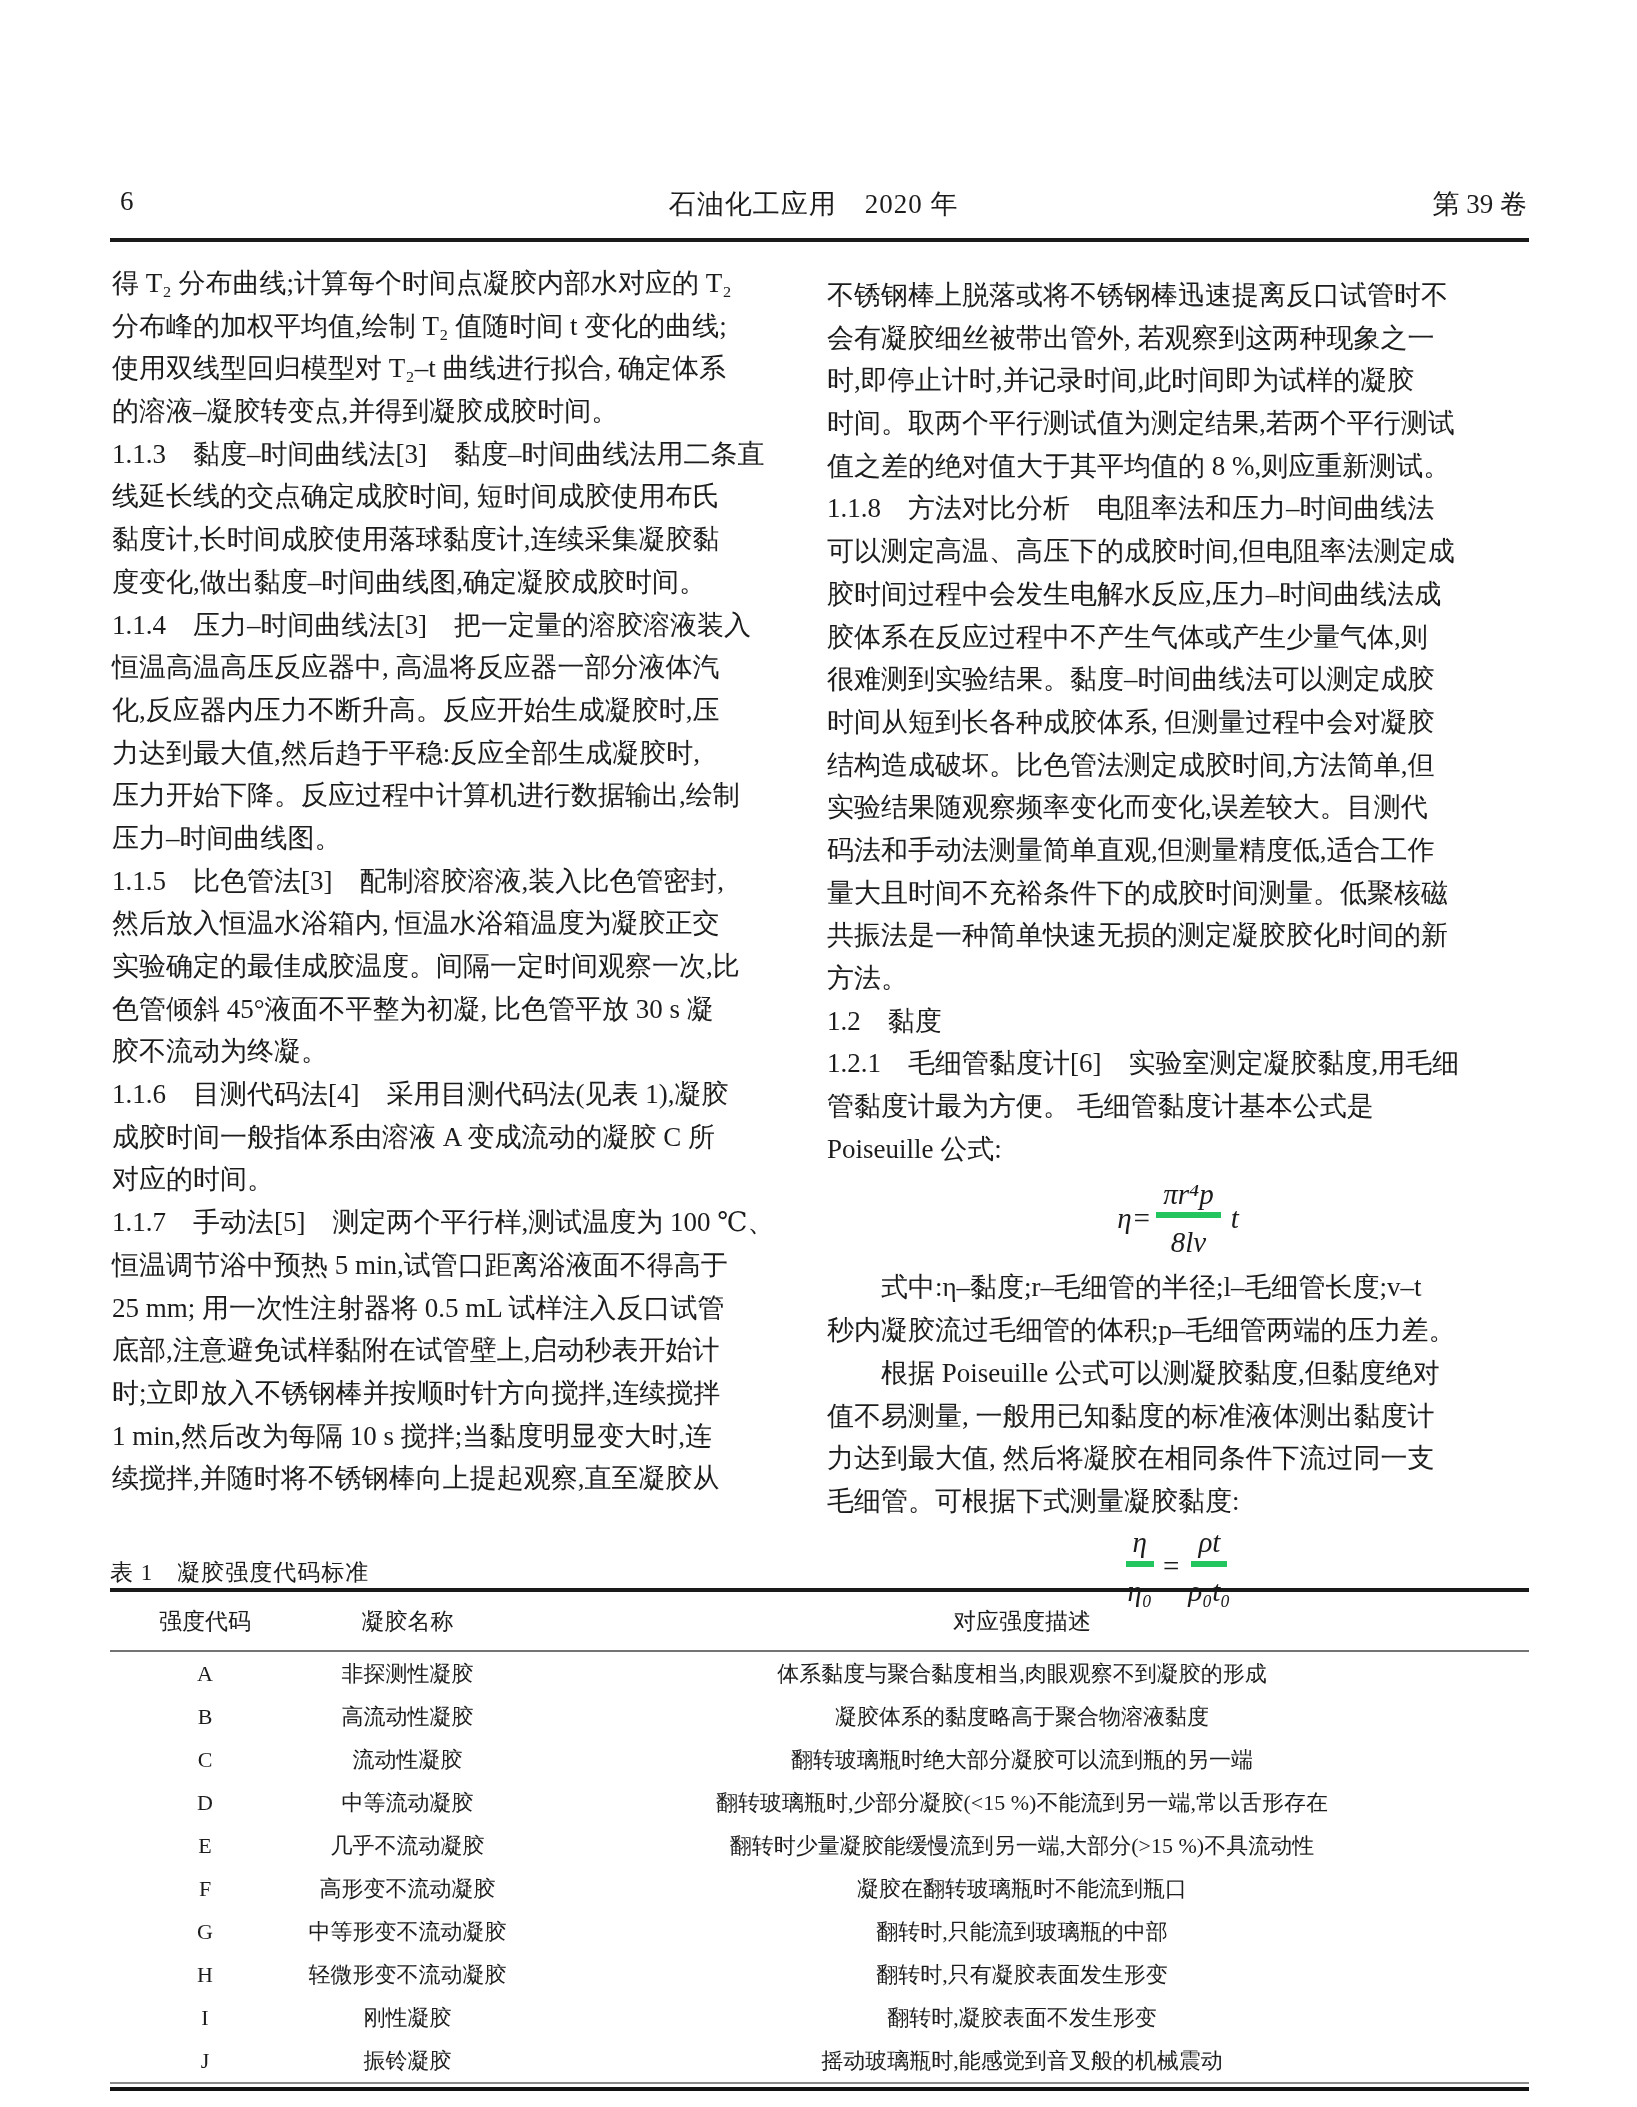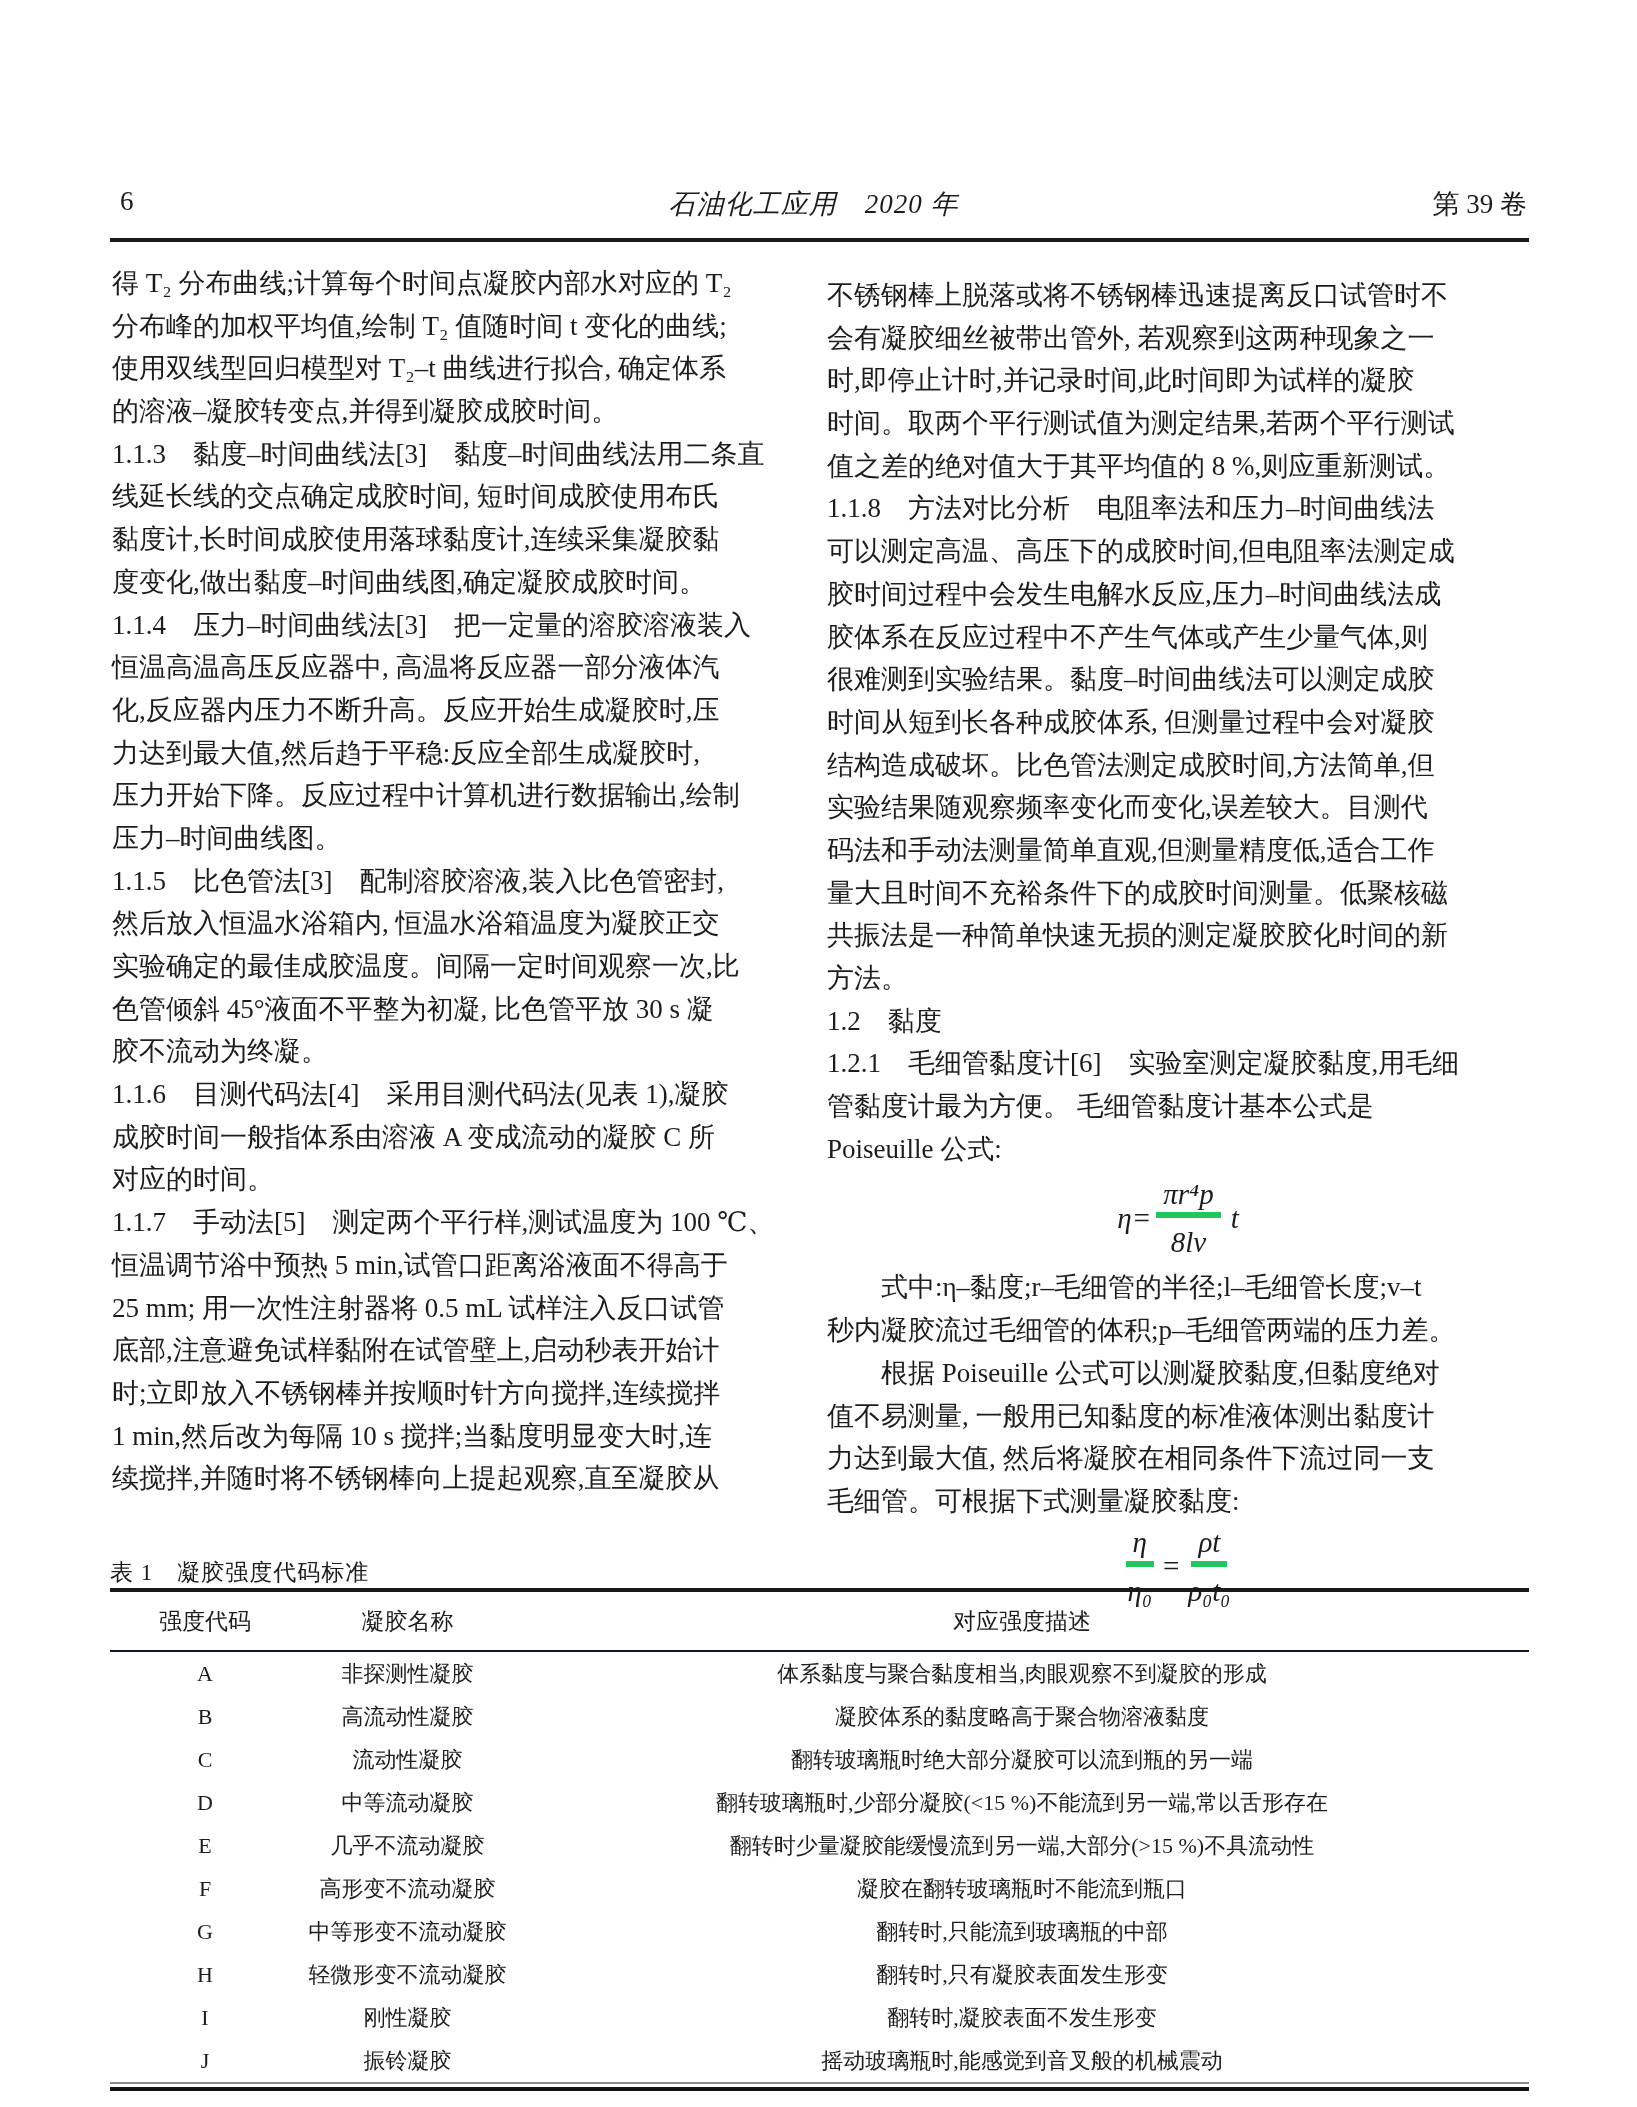--- a/index.html
+++ b/index.html
@@ -6,21 +6,21 @@
   body{
     width:1637px;height:2107px;background:#ffffff;
     font-family:"Liberation Serif","DejaVu Serif",serif;
     color:#1c1c1c;
   }
   .page{position:relative;width:1637px;height:2107px;background:#fff;overflow:hidden;}
 
   
   .page-header{position:absolute;left:110px;top:186px;width:1419px;height:34px;font-size:27px;}
   .pg-num{position:absolute;left:10px;top:0;}
-  .pg-center{position:absolute;left:0;right:12px;top:0;text-align:center;letter-spacing:1px;font-style:italic;}
+  .pg-center{position:absolute;left:0;right:12px;top:0;text-align:center;letter-spacing:1px;}
   .pg-vol{position:absolute;right:2px;top:0;}
   .header-rule{position:absolute;left:110px;top:238px;width:1419px;height:4px;background:#1a1a1a;}
 
   
   .col{position:absolute;top:262px;font-size:27px;line-height:42.7px;white-space:nowrap;}
   .col-left{left:112px;width:700px;}
   .col-right{left:827px;width:702px;margin-top:12px;}
   .tline{height:42.7px;}
 
   
@@ -31,21 +31,21 @@
   .frac{display:inline-flex;flex-direction:column;align-items:center;margin:0 5px;vertical-align:middle;}
   .num{display:block;padding:0 7px 2px 7px;border-bottom:6px solid #22c55e;line-height:1.12;text-align:right;}
   .den{display:block;padding-top:8px;line-height:1.12;text-align:center;}
   .trail{margin-left:5px;}
   .eqsign{margin:0 4px;font-style:normal;}
 
   
   .tablewrap{position:absolute;left:110px;top:1558px;width:1419px;}
   .tbl-title{text-align:left;font-size:23px;height:30px;line-height:30px;margin-bottom:0;letter-spacing:1px;}
   .tbl{border-top:4px solid #1a1a1a;}
-  .tbl-head{display:flex;height:58px;align-items:center;border-bottom:2px solid #0f172a;font-size:23px;}
+  .tbl-head{display:flex;height:58px;align-items:center;border-bottom:2px solid #737373;font-size:23px;}
   .tbl-row{display:flex;height:43px;align-items:center;font-size:22px;}
   .c1{width:190px;text-align:center;}
   .c2{width:215px;text-align:center;}
   .c3{flex:1;text-align:center;}
   .tbl-bottom{height:3px;border-top:2px solid #8a8a8a;border-bottom:4px solid #111;}
 </style>
 </head>
 <body>
 
 <div class="page">

